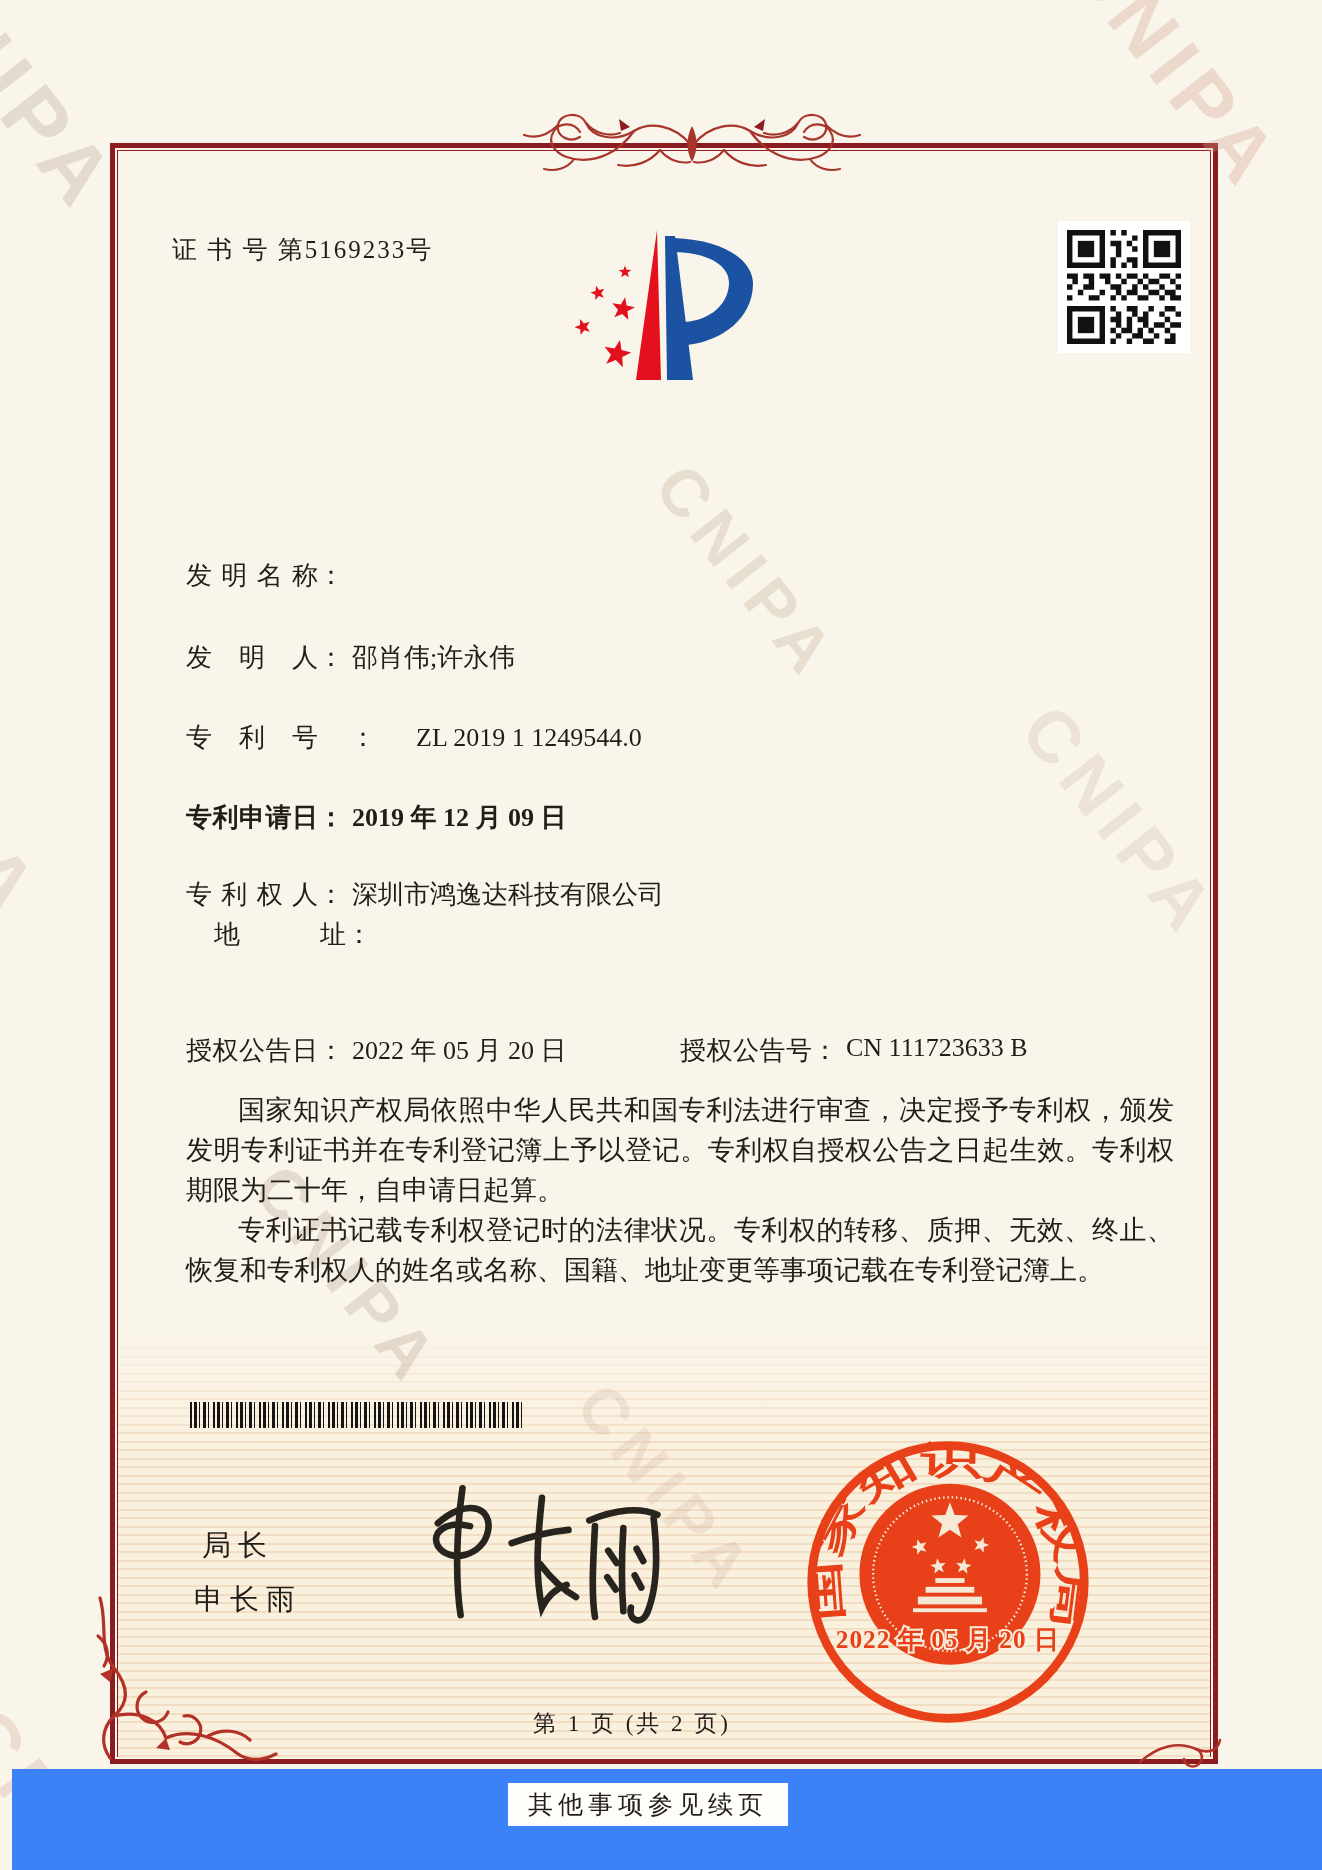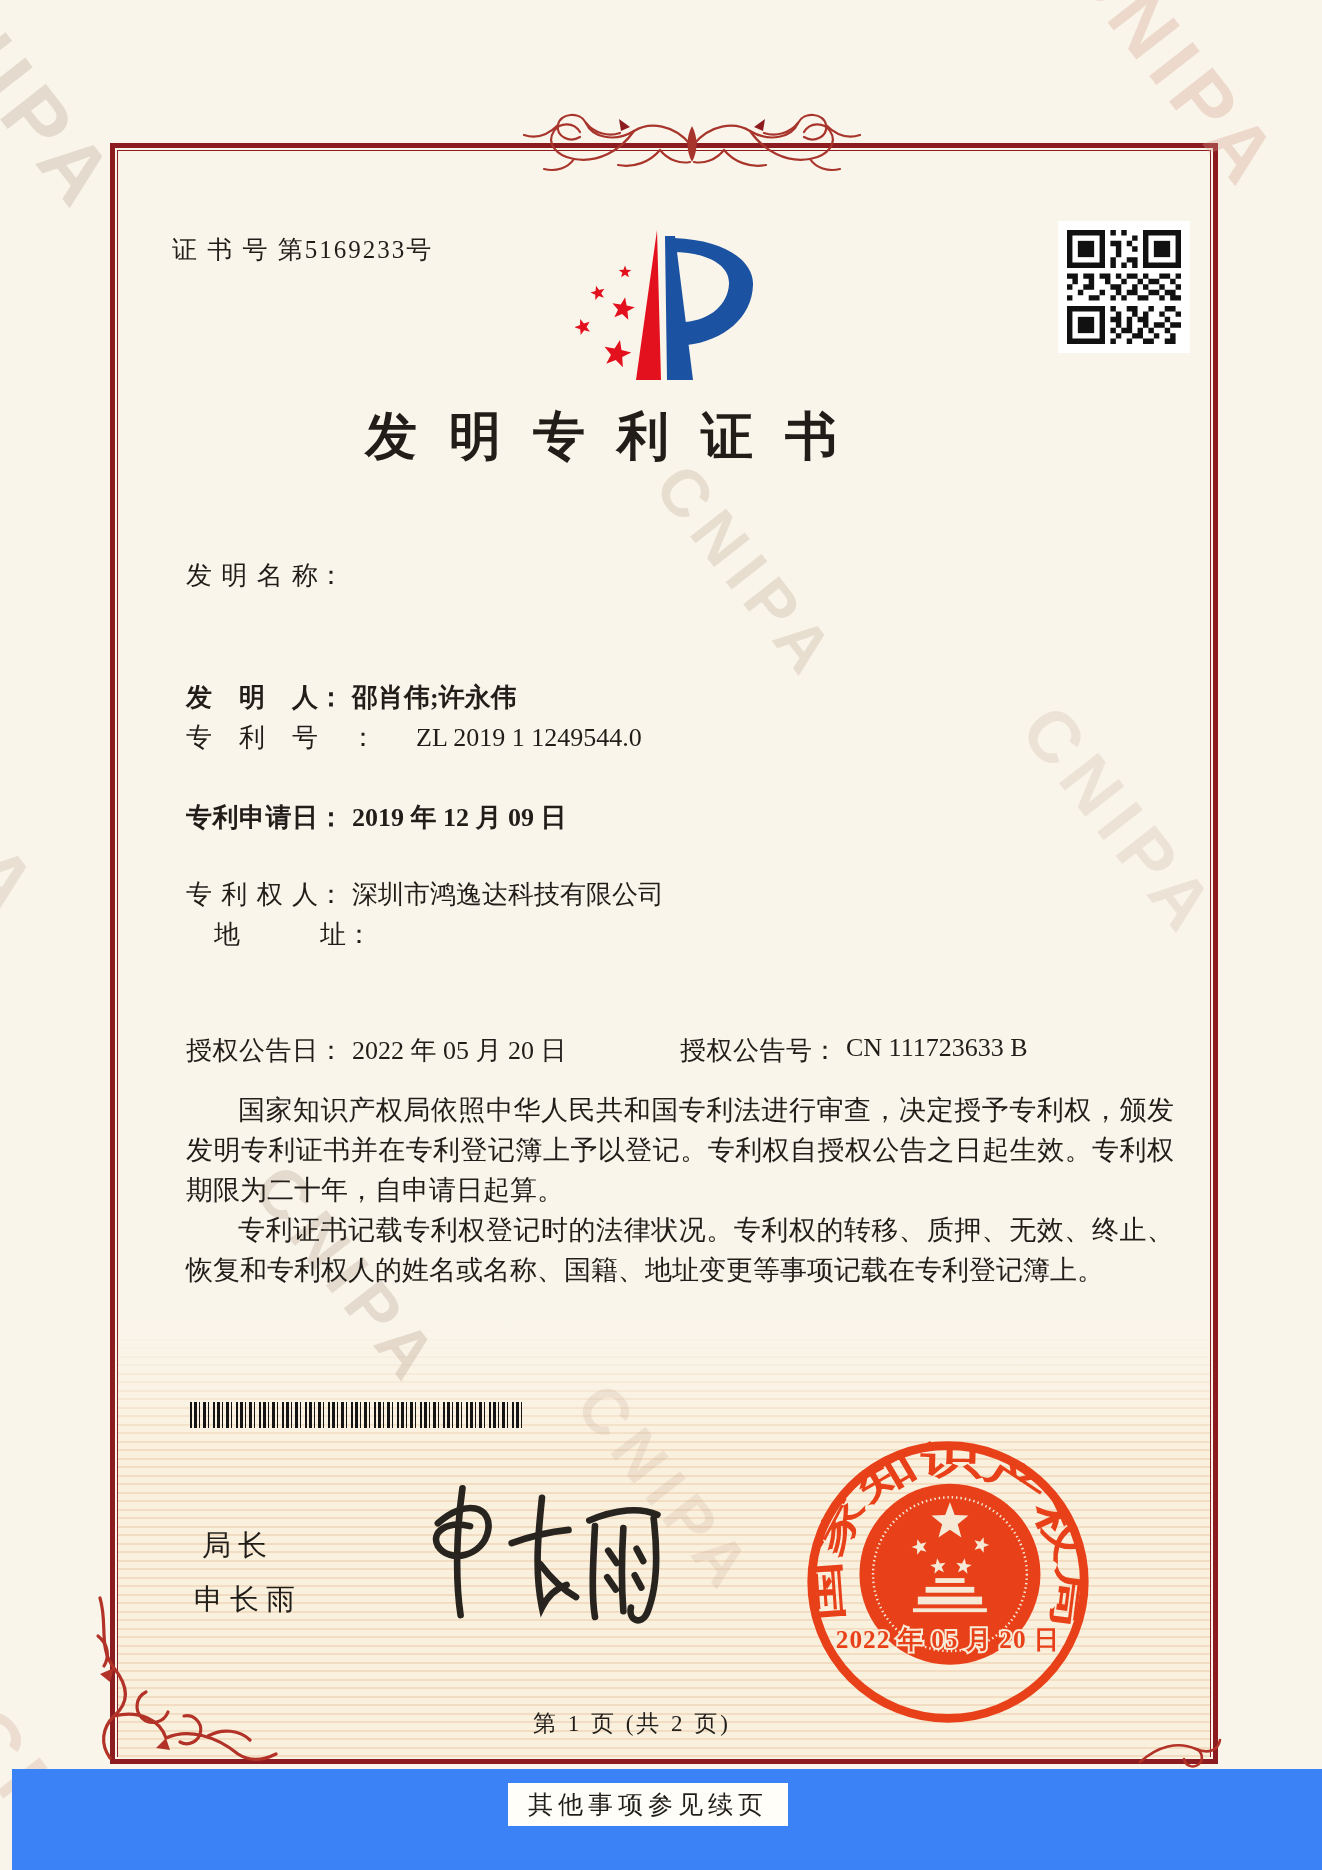--- a/index.html
+++ b/index.html
@@ -164,27 +164,26 @@
                  M45,75h5v5h-5z M60,75h5v5h-5z M70,75h5v5h-5z M85,75h5v5h-5z M100,75h5v5h-5z
                  M40,80h10v5h-10z M55,80h5v5h-5z M65,80h10v5h-10z M90,80h5v5h-5z
                  M45,85h5v5h-5z M55,85h5v5h-5z M70,85h5v5h-5z M80,85h10v5h-10z M95,85h10v5h-10z
                  M40,90h5v5h-5z M50,90h10v5h-10z M65,90h5v5h-5z M75,90h5v5h-5z M90,90h5v5h-5z
                  M45,95h5v5h-5z M60,95h10v5h-10z M80,95h5v5h-5z M95,95h5v5h-5z
                  M40,100h5v5h-5z M55,100h5v5h-5z M70,100h10v5h-10z M90,100h10v5h-10z"></path>
       </g>
     </svg>
   </div>
 
-  <div class="doc-title">发明专利证书</div>
 
   <div class="frow" style="top:558px;">
     <span class="flabel">发明名称</span>
       <span class="fcolon">：</span>
   </div>
-  <div class="frow" style="top:680px;font-weight:bold;">
+  <div class="frow" style="top:640px;">
     <span class="flabel">发明人</span>
       <span class="fcolon">：</span>
       <span class="fval">邵肖伟;许永伟</span>
   </div>
   <div class="frow" style="top:720px;gap:32px;">
     <span class="flabel">专利号</span>
       <span class="fcolon">：</span>
       <span class="fval">ZL 2019 1 1249544.0</span>
   </div>
   <div class="frow" style="top:800px;font-weight:bold;">

